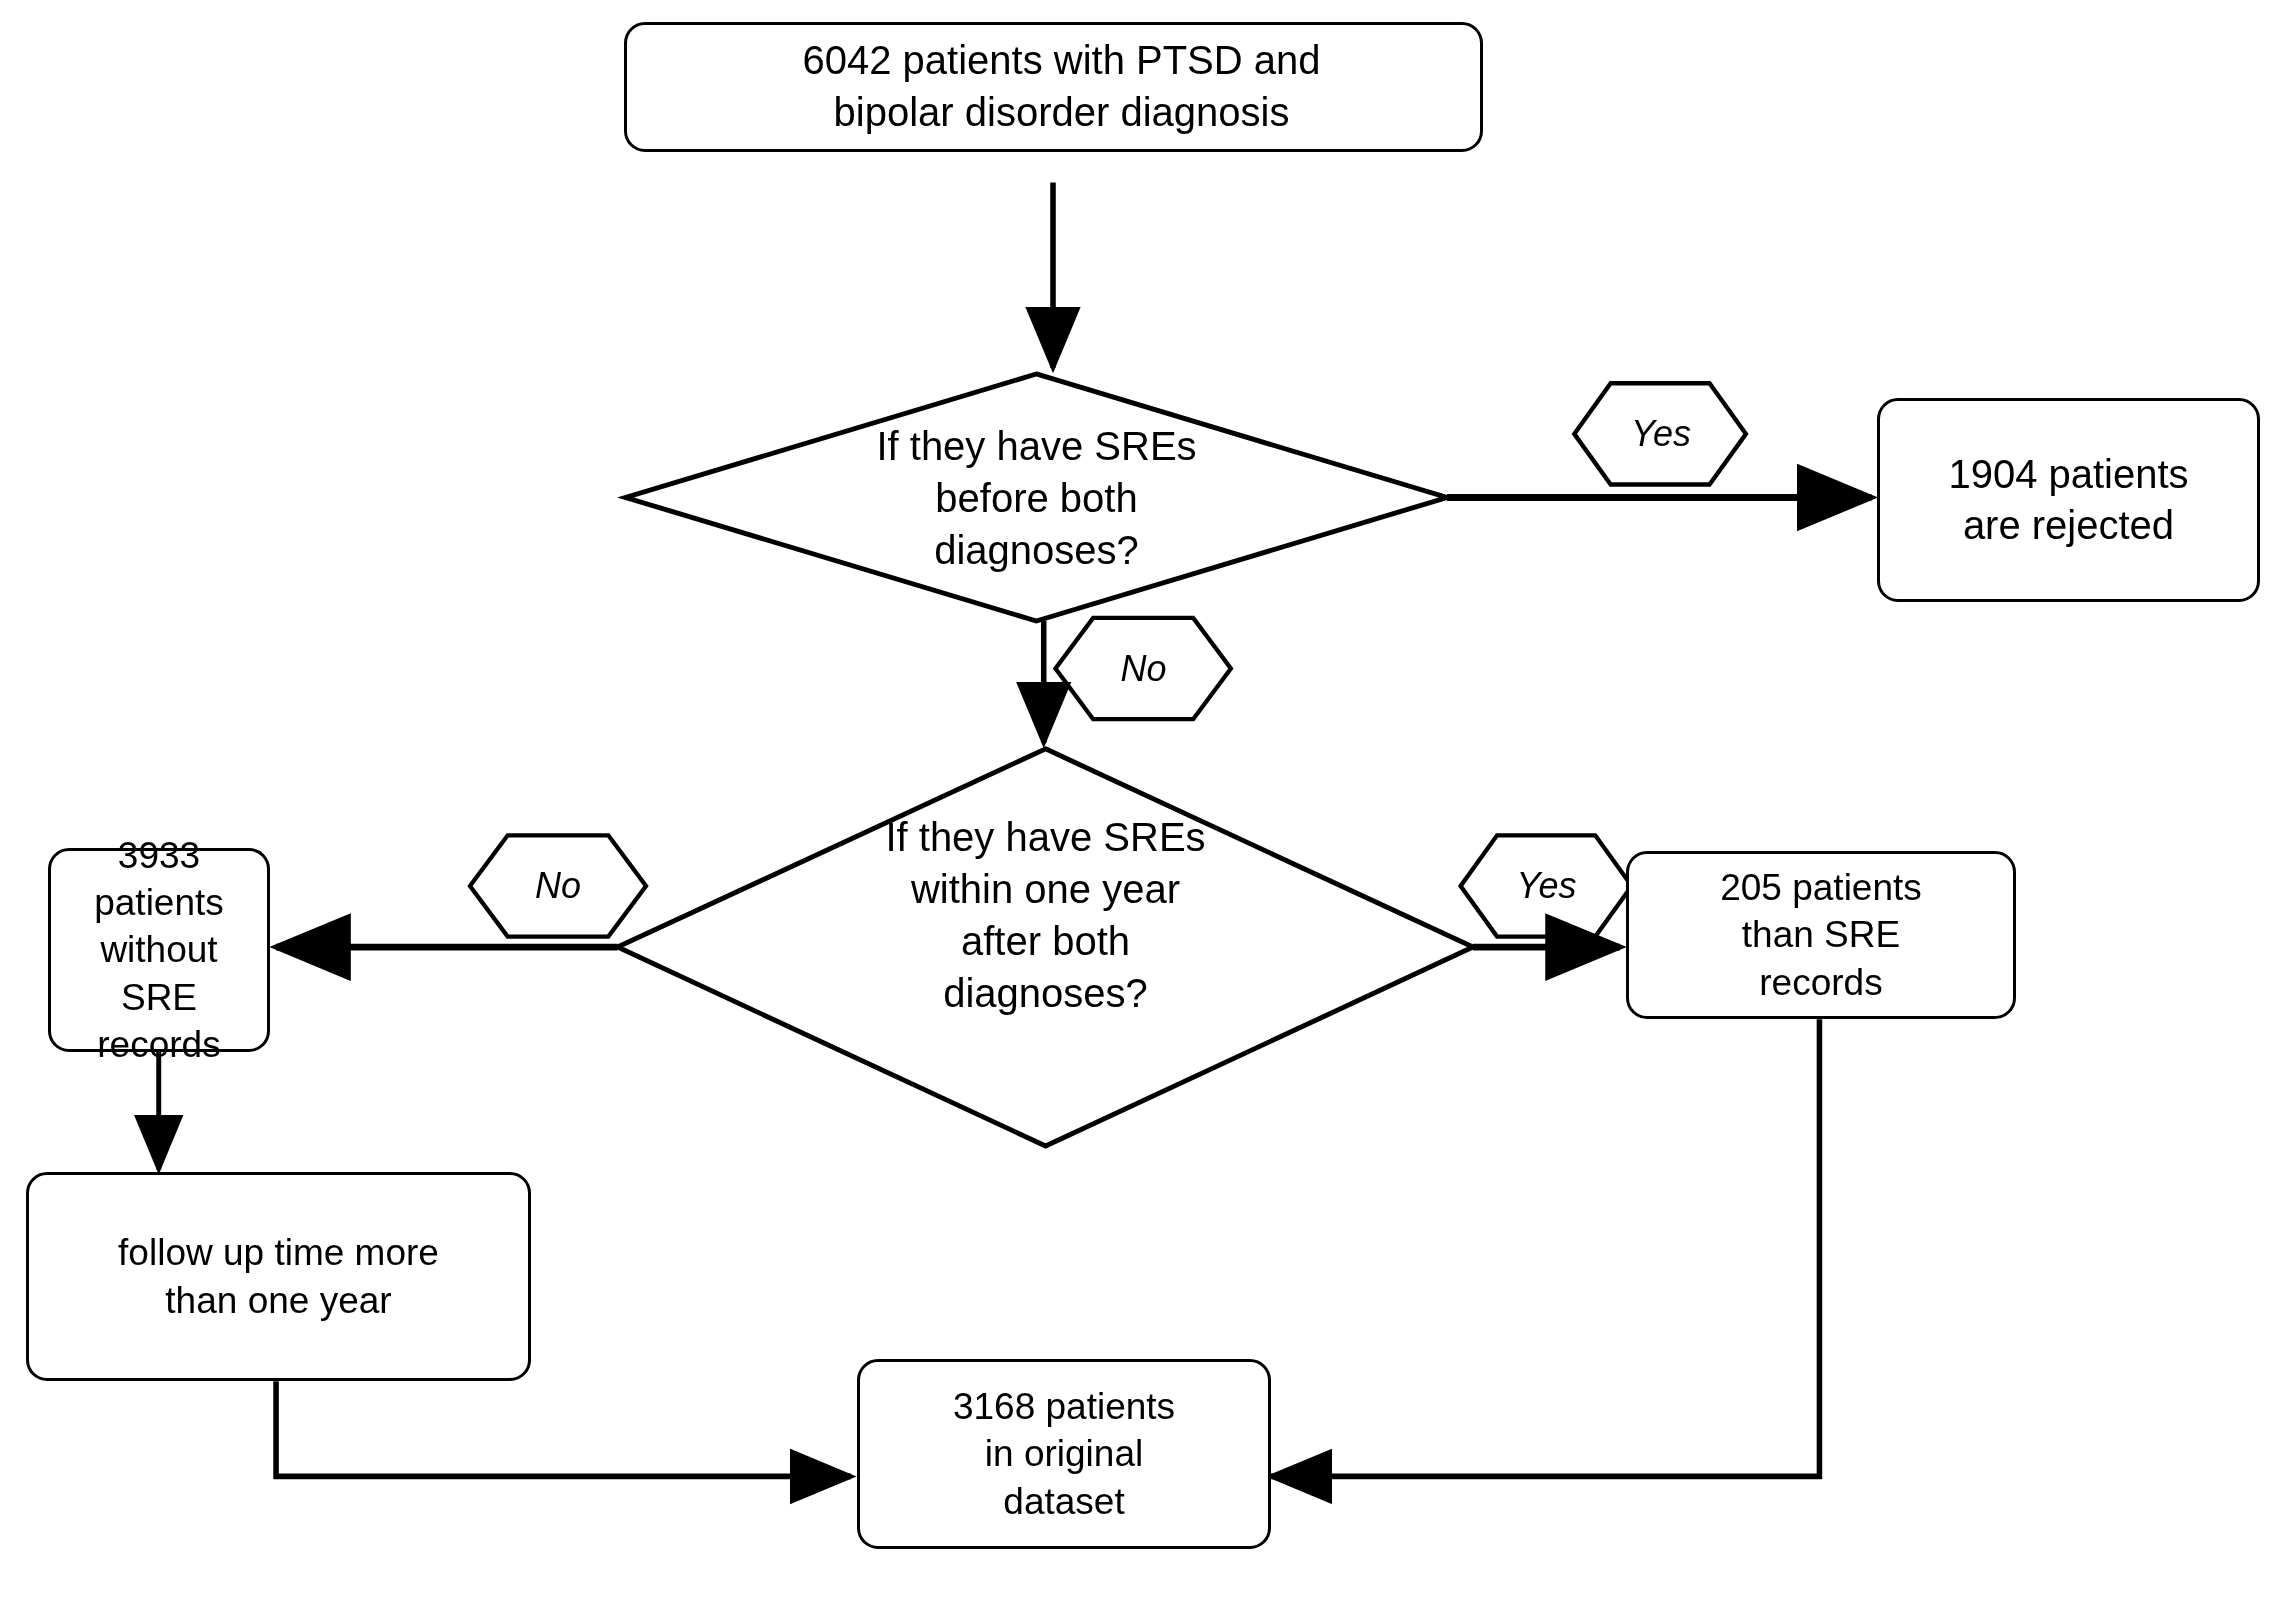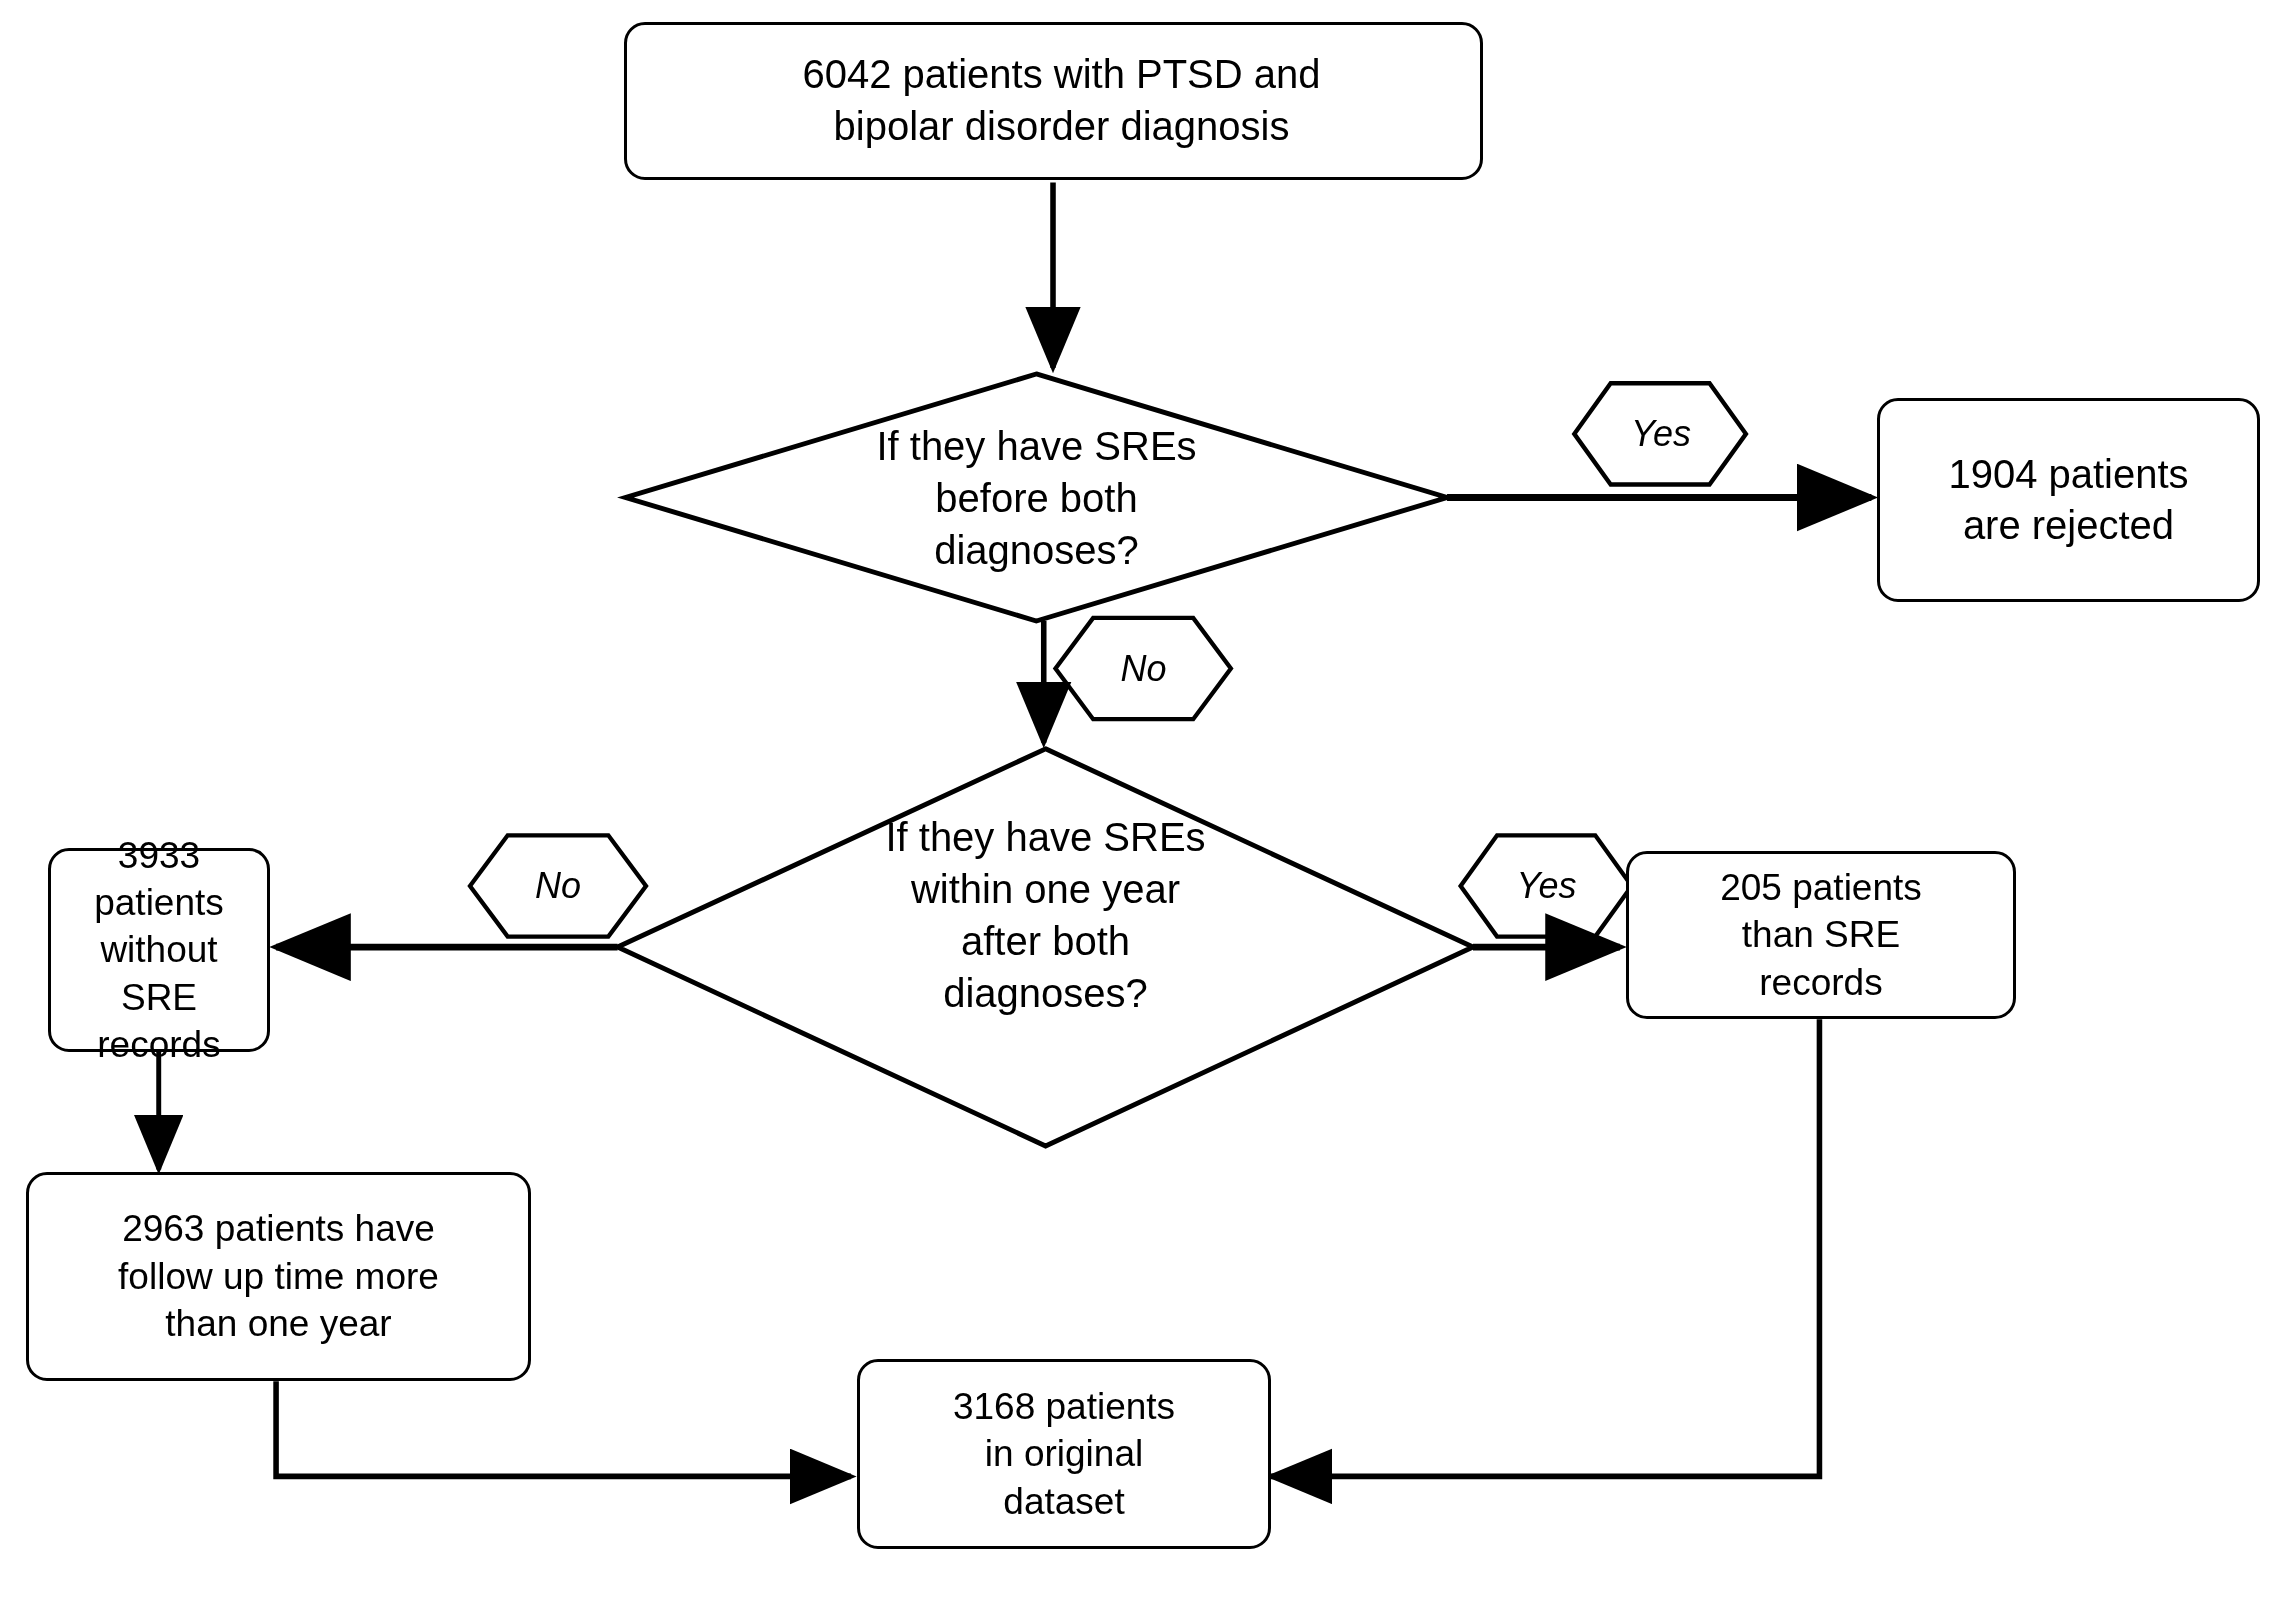--- a/index.html
+++ b/index.html
@@ -53,21 +53,21 @@
 
     <line x1="2385" y1="1533" x2="2623" y2="1533" stroke="#000" stroke-width="11" marker-end="url(#arrow)"></line>
 
     <line x1="257" y1="1648" x2="257" y2="1893" stroke="#000" stroke-width="8" marker-end="url(#arrow)"></line>
 
     <polyline points="447,2236 447,2390 1378,2390" fill="none" stroke="#000" stroke-width="9" marker-end="url(#arrow)"></polyline>
 
     <polyline points="2946,1650 2946,2390 2058,2390" fill="none" stroke="#000" stroke-width="9" marker-end="url(#arrow)"></polyline>
   </svg>
 
-  <div class="node proc" style="left:624px;top:21.6px;width:859px;height:158px;padding-left:16px;">
+  <div class="node proc" style="left:624px;top:21.6px;width:859px;height:130px;padding-left:16px;">
     <div class="txt f64">
       <div>6042 patients with PTSD and</div>
       <div>bipolar disorder diagnosis</div>
     </div>
   </div>
 
   <div class="node proc" style="left:1877px;top:398px;width:383px;height:204px;">
     <div class="txt f64">
       <div>1904 patients</div>
       <div>are rejected</div>
@@ -85,21 +85,20 @@
   <div class="node proc" style="left:1626px;top:851px;width:390px;height:168px;">
     <div class="txt f60">
       <div>205 patients</div>
       <div>than SRE</div>
       <div>records</div>
     </div>
   </div>
 
   <div class="node proc" style="left:26px;top:1172px;width:505px;height:209px;">
     <div class="txt f60">
-      <div>2963 patients have</div>
       <div>follow up time more</div>
       <div>than one year</div>
     </div>
   </div>
 
   <div class="node proc" style="left:857px;top:1359px;width:414px;height:190px;justify-content:center;">
     <div class="txt f60">
       <div>3168 patients</div>
       <div>in original</div>
       <div>dataset</div>

